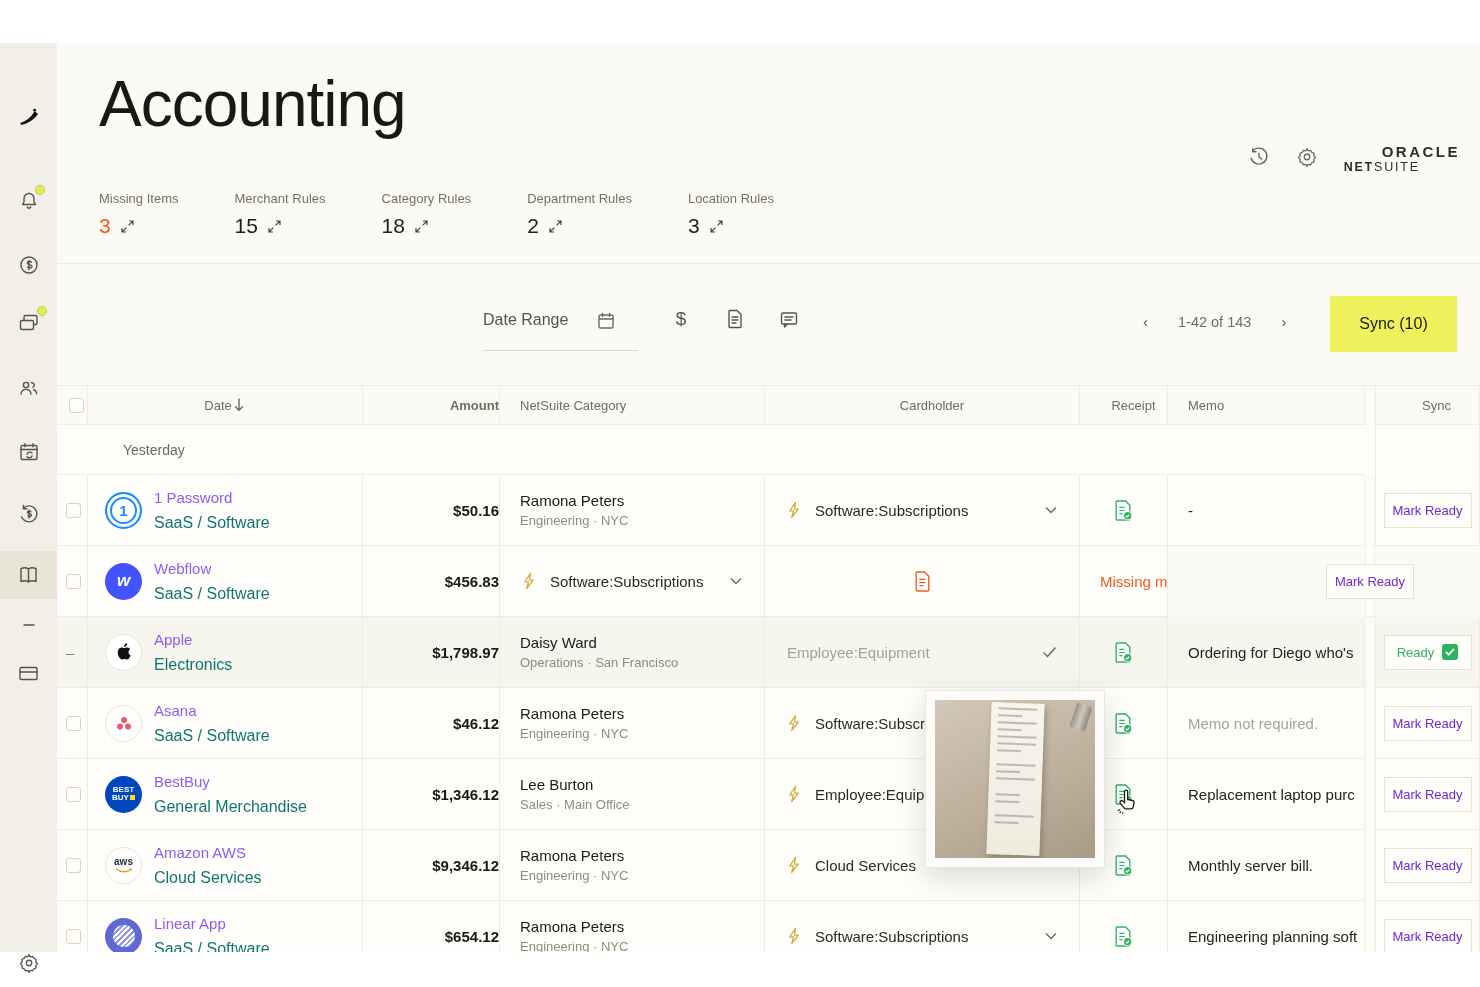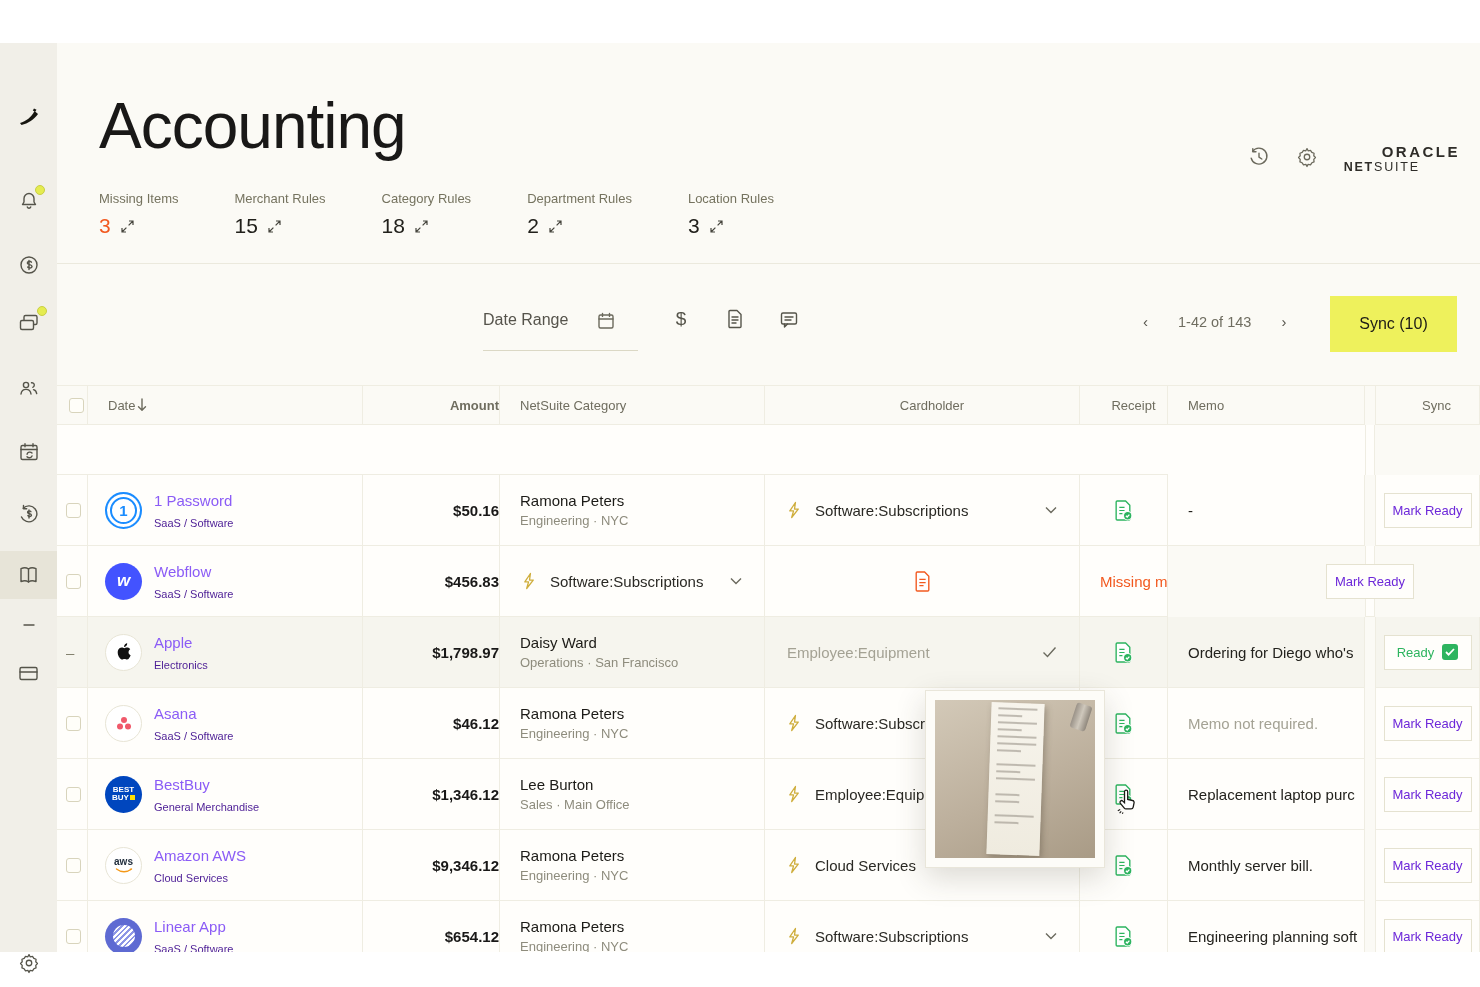--- a/index.html
+++ b/index.html
@@ -10,21 +10,21 @@
   .main    { position:absolute; left:57px; top:43px; width:1423px; height:909px; background:#fbfaf5; overflow:hidden; }
 
   
   .sb-item { position:absolute; left:0; width:57px; height:44px; display:flex; align-items:center; justify-content:center; }
   .sb-item.active { background:#e7e4d8; height:48px; }
   .sb-item svg { display:block; }
   .icn { stroke:#55544a; fill:none; stroke-width:1.4; stroke-linecap:round; stroke-linejoin:round; }
   .badge-dot { position:absolute; width:10px; height:10px; border-radius:50%; background:#e5ec50; border:1px solid #c9cf45; }
 
   
-  .page-title { position:absolute; left:42px; top:46px; font-size:64px; letter-spacing:-1px; font-weight:500; color:#191817; }
+  .page-title { position:absolute; left:42px; top:24px; font-size:64px; letter-spacing:-1px; font-weight:500; color:#191817; }
   .header-actions { position:absolute; top:100px; right:20px; display:flex; align-items:center; gap:26px; }
   .ns-logo { text-align:left; color:#2e2c28; line-height:1.15; }
   .ns-oracle { font-size:15px; font-weight:700; letter-spacing:2.5px;margin-left:38px; }
   .ns-suite  { font-size:12.5px; letter-spacing:1.8px; font-weight:400; }
   .ns-suite b { font-weight:800; }
 
   
   .stats { position:absolute; left:42px; top:148px; display:flex; gap:56px; }
   .stat .lbl { font-size:13px; color:#75735f; }
   .stat .valrow { margin-top:8px; display:flex; align-items:center; gap:10px; }
@@ -48,39 +48,39 @@
   .sync-btn { position:absolute; left:1273px; top:253px; width:127px; height:56px; background:#eef15c; border:0; font-family:inherit; font-size:16px; color:#1c1b16; cursor:pointer; }
 
   
   .table { position:absolute; left:0; top:342px; width:1423px; }
   .trow { display:grid; grid-template-columns:31px 275px 137px 265px 315px 88px 197px 10px 105px; }
   .cell { border-right:1px solid #efede2; border-bottom:1px solid #efede2; background:#fffefb; position:relative; }
   .cell.gap { background:#fbfaf5; border:0; }
   .cell.synccol { border-left:1px solid #efede2; }
 
   .thead .cell { background:#fbfaf5; border-top:1px solid #efede2; height:40px; display:flex; align-items:center; font-size:13px; color:#6f6d5f; }
-  .thead .c-date { justify-content:flex-start; padding:0 20px; }
+  .thead .c-date { justify-content:center; padding:0 20px; }
   .thead .c-amt { padding-left:22px; } .thead .c-card,.thead .c-cat,.thead .c-rcpt,.thead .c-memo { padding-left:20px; }
   .thead .c-sync { padding-left:18px; }
   .thead .c-check { justify-content:center; }
 
   .tgroup .cell { height:50px; display:flex; align-items:center; background:#fffefb; }
   .tgroup .c-date { padding-left:35px; font-size:14px; color:#6b695c; }
 
   .tr .cell { height:71px; }
   .tr.selected .cell:not(.gap) { background:#f6f5ee; }
 
   .c-check { display:flex; align-items:center; }
   .checkbox { width:15px; height:15px; margin-left:9px; border:1px solid #d8d4bc; border-radius:3px; background:#fffef9; cursor:pointer; }
   .dashmark { margin-left:9px; color:#84826f; font-size:15px; }
 
   .c-merch { display:flex; align-items:center; gap:12px; padding-left:17px; }
   .logo { width:37px; height:37px; border-radius:50%; flex:none; display:flex; align-items:center; justify-content:center; position:relative; overflow:hidden; }
   .m-name { font-size:15px; color:#8b5cf6; }
-  .m-sub  { font-size:11px; color:#4c1d95; margin-top:8px; }
+  .m-sub  { font-size:16px; color:#0f766e; margin-top:8px; }
 
   .c-amt { display:flex; align-items:center; justify-content:flex-end; font-size:15px; color:#191817;font-weight:bold; }
 
   .c-card { display:flex; flex-direction:column; justify-content:center; padding-left:20px; }
   .ch-name { font-size:15px; color:#1c1b17; }
   .ch-sub  { font-size:13px; color:#8e8c7d; margin-top:4px; }
 
   .c-cat { display:flex; align-items:center; padding:0 22px; gap:13px; font-size:15px; color:#2a2924; cursor:pointer; }
   .c-cat .cat-text { flex:1; white-space:nowrap; overflow:hidden; }
   .c-cat.muted { color:#a4a294; cursor:default; }
@@ -310,20 +310,21 @@
       <div class="cell c-cat">NetSuite Category</div>
       <div class="cell c-card" style="cursor:pointer">Cardholder</div>
       <div class="cell c-rcpt">Receipt</div>
       <div class="cell c-memo">Memo</div>
       <div class="cell gap"></div>
       <div class="cell c-sync synccol">Sync</div>
     </div>
 
     <div class="trow tgroup">
       <div class="cell c-check" style="border-right:0"></div>
+      <div class="cell c-date" style="border-right:0">Yesterday</div>
       <div class="cell" style="border-right:0"></div>
       <div class="cell" style="border-right:0"></div>
       <div class="cell" style="border-right:0"></div>
       <div class="cell" style="border-right:0"></div>
       <div class="cell" style="border-right:0"></div>
       <div class="cell gap"></div>
       <div class="cell synccol" style="border-bottom:0"></div>
     </div>
 
     <div class="trow tr">

